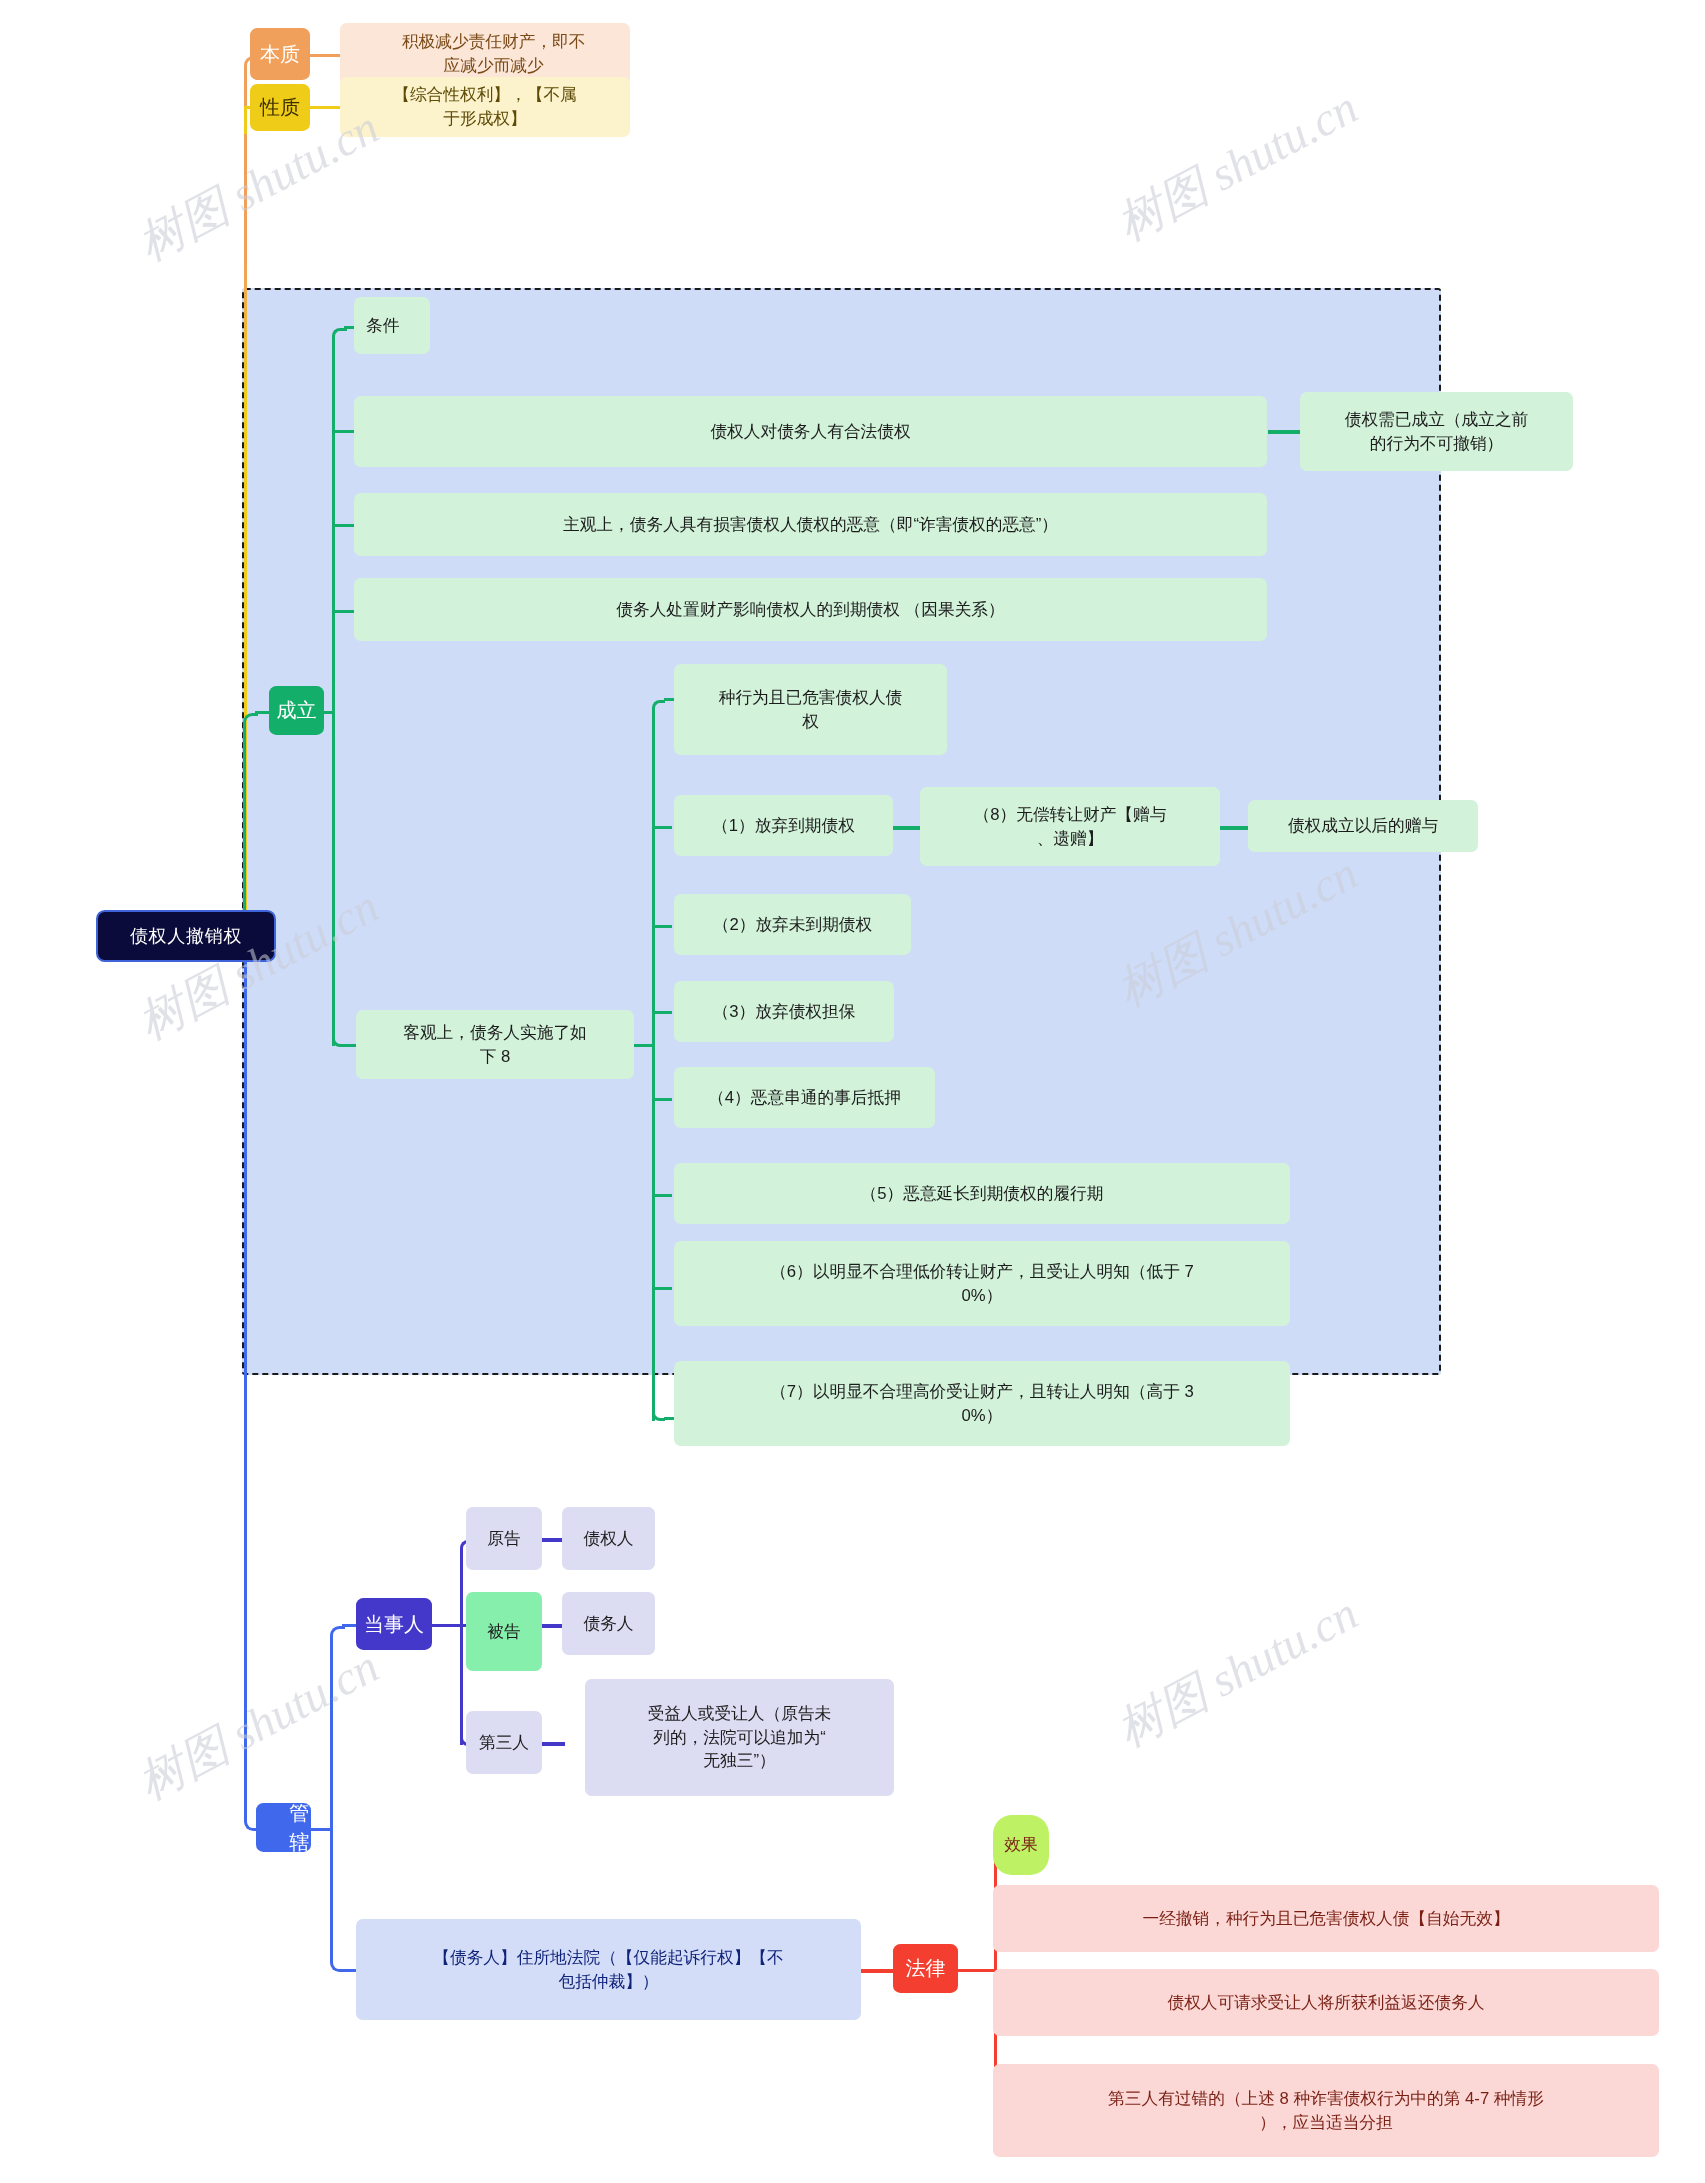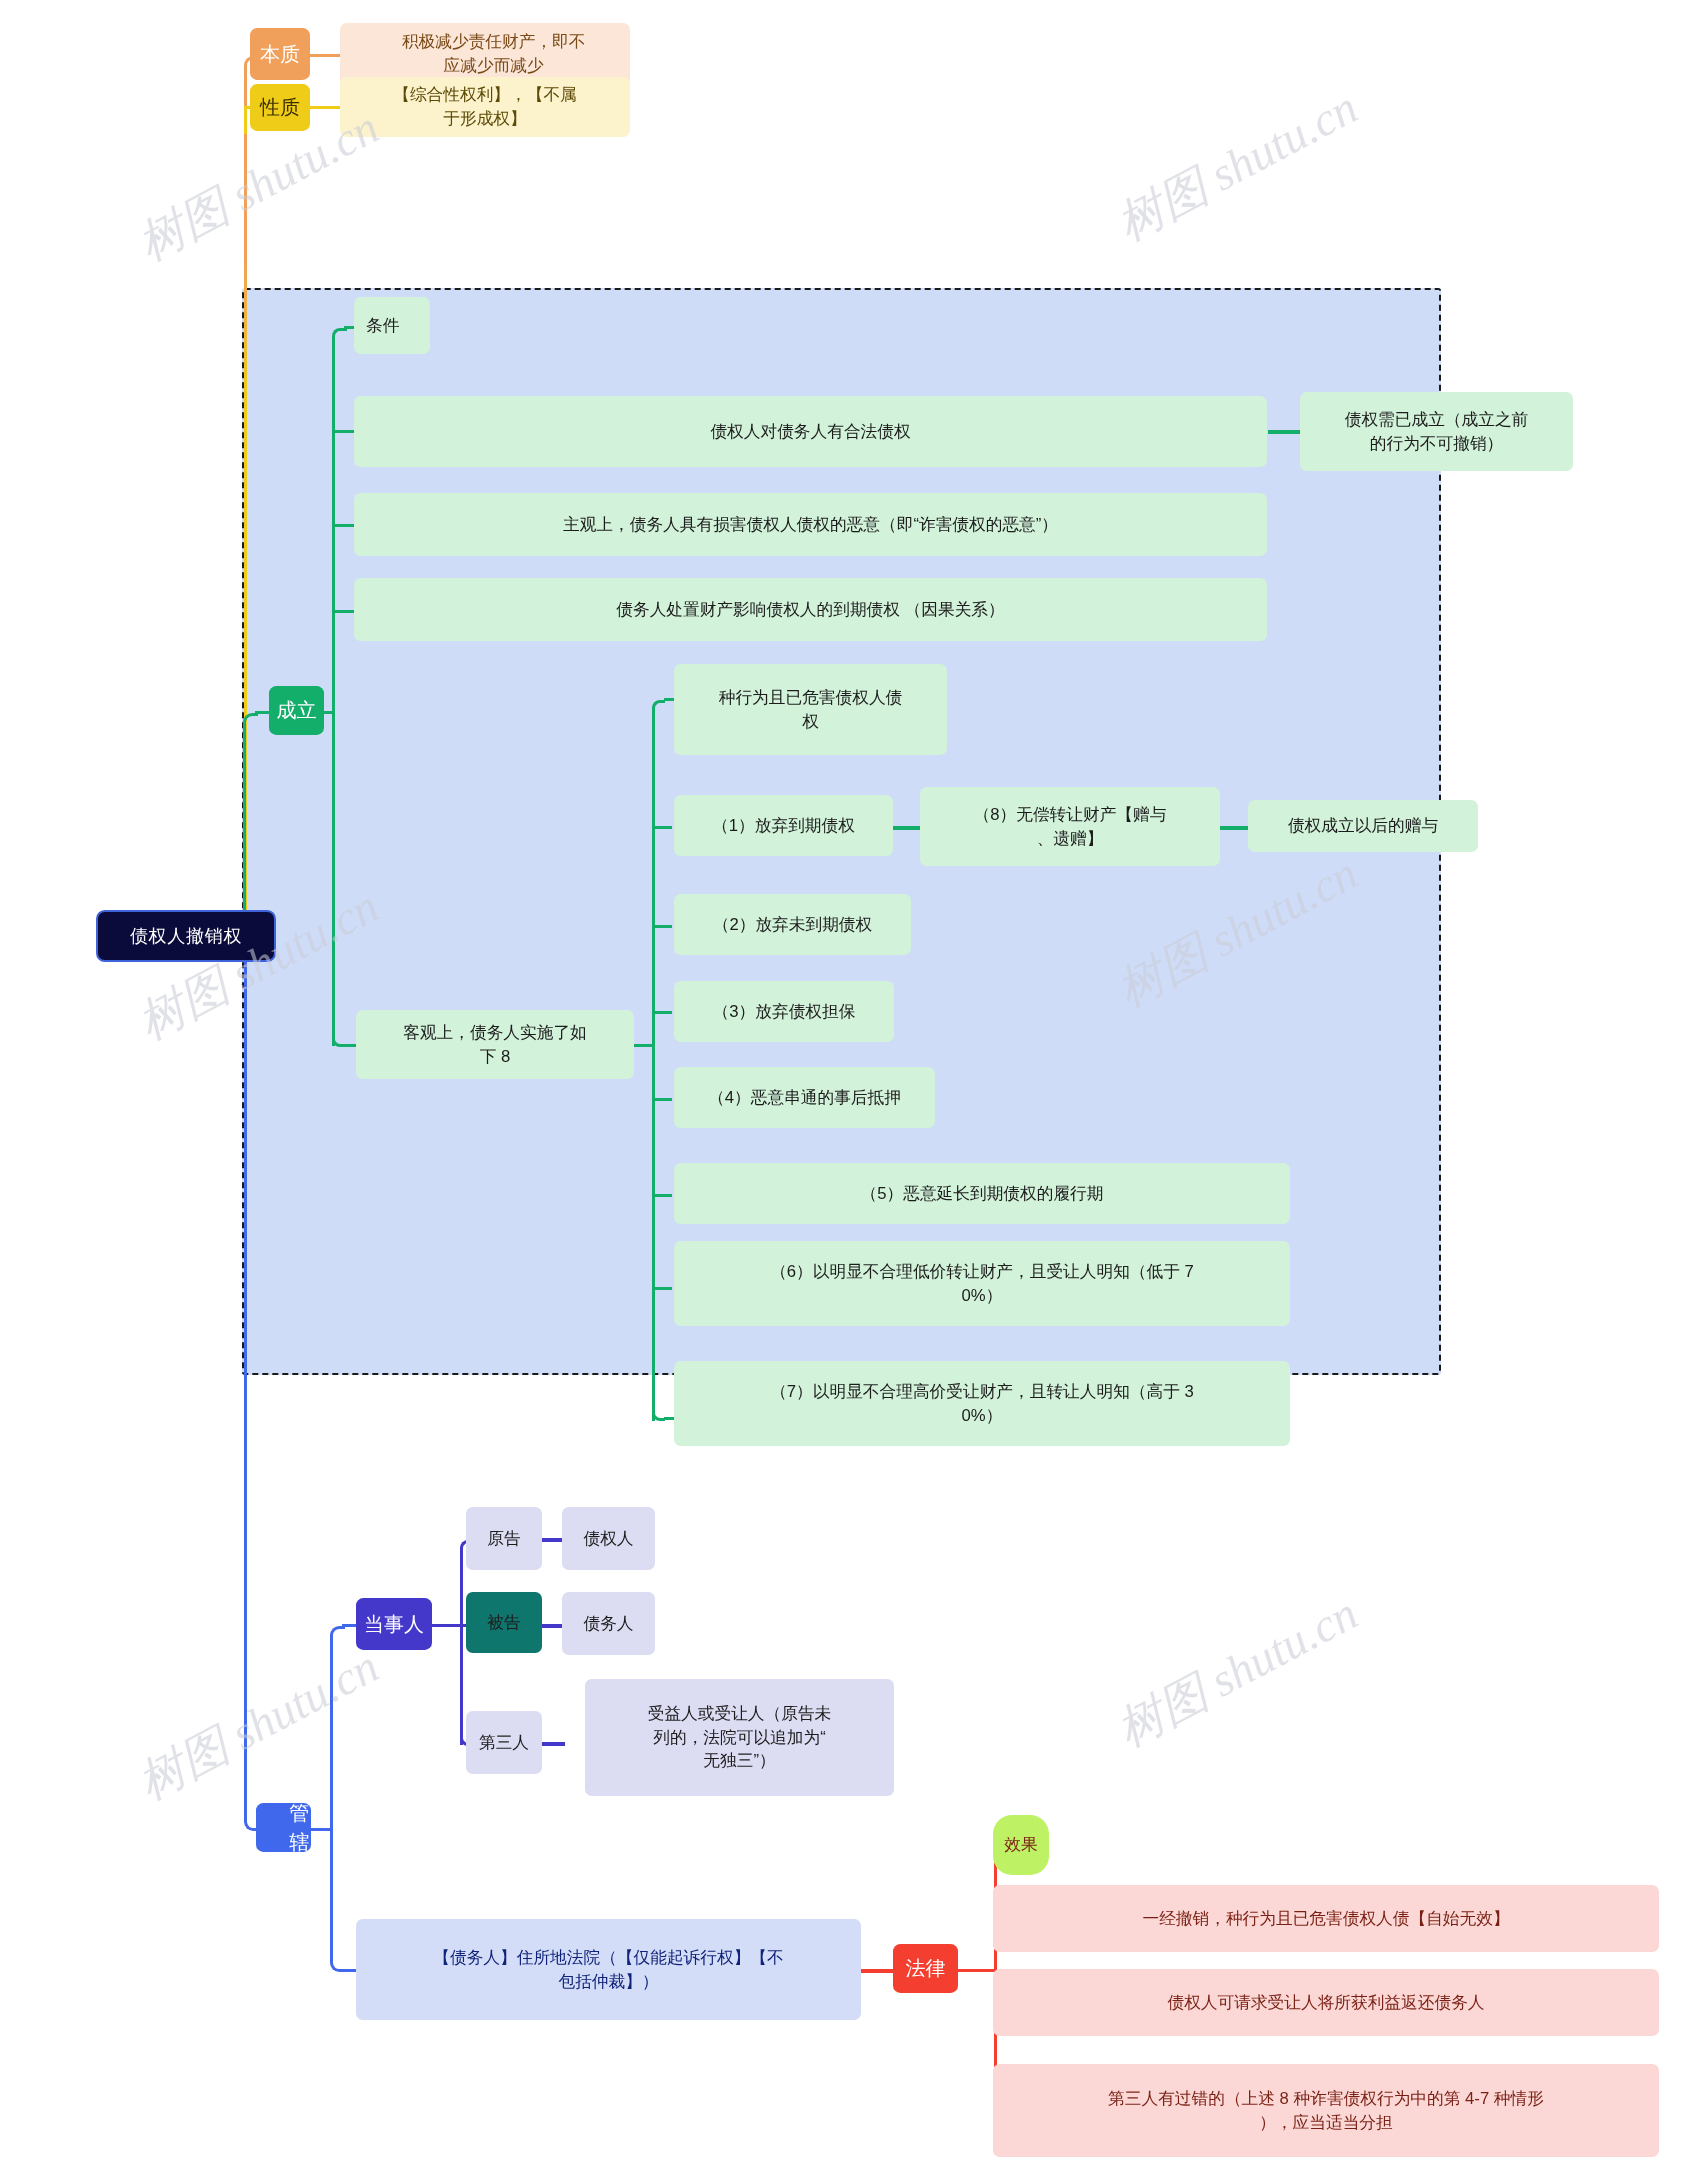--- a/index.html
+++ b/index.html
@@ -257,21 +257,21 @@
   <div class="node" style="left:674px; top:1361px; width:616px; height:85px; background:#d2f2da;">（7）以明显不合理高价受让财产，且转让人明知（高于 3
 0%）</div>
 
   <div class="node lvl1" style="left:256px; top:1803px; width:55px; height:49px; background:#4068ec;padding-left:38px;">管辖</div>
 
   <div class="node lvl1" style="left:356px; top:1598px; width:76px; height:52px; background:#4338ca;">当事人</div>
 
   <div class="node" style="left:466px; top:1507px; width:76px; height:63px; background:#dcdcf3;">原告</div>
   <div class="node" style="left:562px; top:1507px; width:93px; height:63px; background:#dcdcf3;">债权人</div>
 
-  <div class="node" style="left:466px; top:1592px; width:76px; height:61px; background:#0f766e;">被告</div>
+  <div class="node" style="left:466px; top:1592px; width:76px; height:79px; background:#86efac;">被告</div>
   <div class="node" style="left:562px; top:1592px; width:93px; height:63px; background:#dcdcf3;">债务人</div>
 
   <div class="node" style="left:466px; top:1711px; width:76px; height:63px; background:#dcdcf3;">第三人</div>
   <div class="node" style="left:585px; top:1679px; width:309px; height:117px; background:#dcdcf3;">受益人或受让人（原告未
 列的，法院可以追加为“
 无独三”）</div>
 
   <div class="node" style="left:356px; top:1919px; width:505px; height:101px; background:#d4ddf7; color:#10237a;">【债务人】住所地法院（【仅能起诉行权】【不
 包括仲裁】）</div>
 

